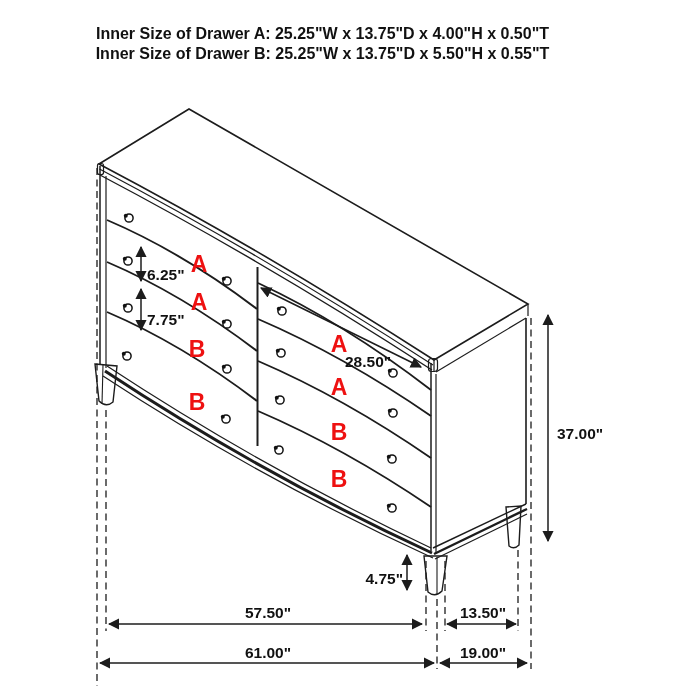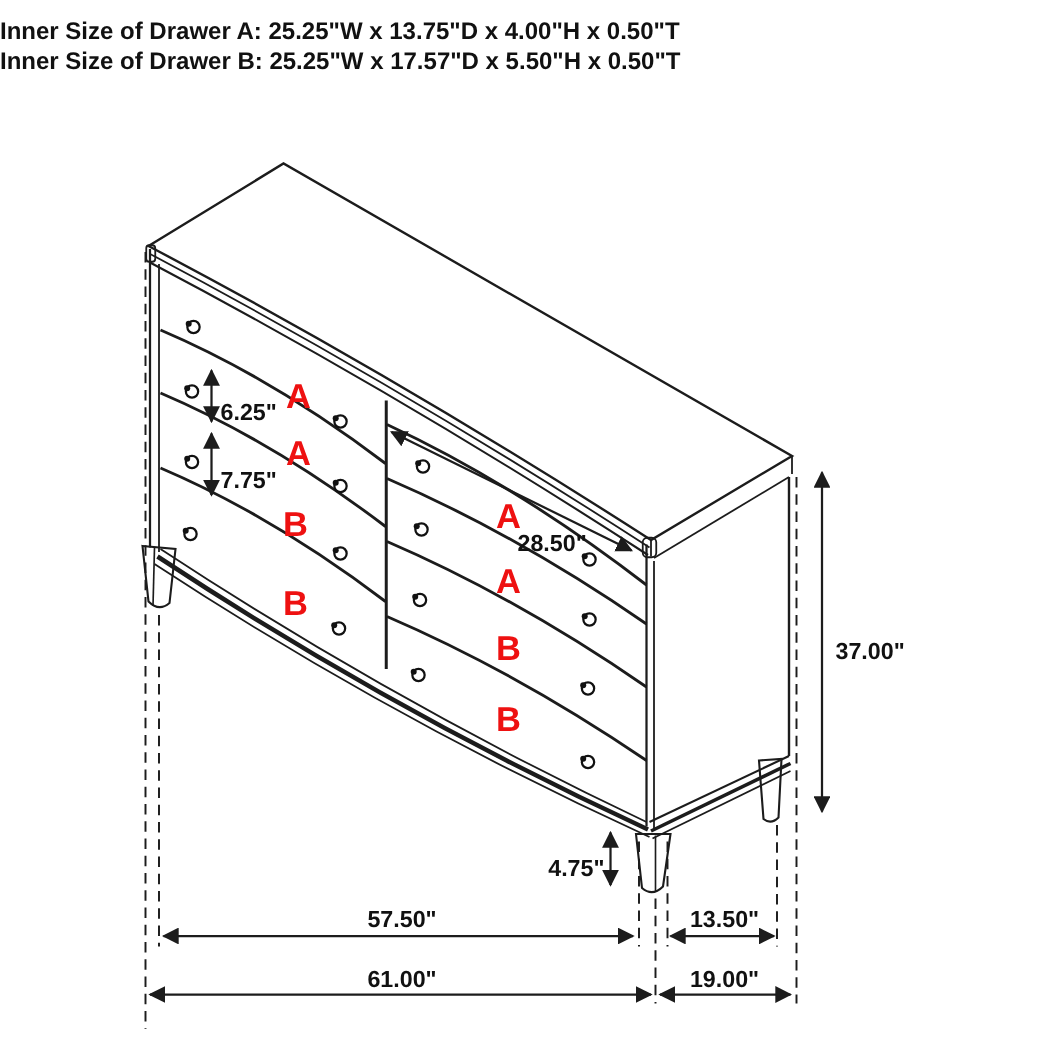--- a/index.html
+++ b/index.html
@@ -1,33 +1,33 @@
 <!DOCTYPE html>
 <html><head>
 <meta charset="utf-8">
 <style>
   html,body{margin:0;padding:0;background:#ffffff;}
   .stage{position:relative;width:700px;height:700px;background:#fff;overflow:hidden;
          font-family:"Liberation Sans",sans-serif;}
-  .title-block{position:absolute;top:12px;left:0;width:645px;text-align:left;
+  .title-block{position:absolute;top:24px;left:0;width:645px;text-align:center;
     font-weight:bold;font-size:16px;line-height:20px;color:#111;}
   svg{position:absolute;left:0;top:0;}
   svg text{font-family:"Liberation Sans",sans-serif;font-weight:bold;}
   .dim-text{font-size:15.5px;fill:#111;}
   .red-label{font-size:23px;}
   .ln{stroke:#1c1c1c;fill:none;}
 </style>
 </head>
 <body>
 
 <div class="stage">
 
   <div class="title-block">
     <div>Inner Size of Drawer A: 25.25"W x 13.75"D x 4.00"H x 0.50"T</div>
-    <div>Inner Size of Drawer B: 25.25"W x 17.57"D x 5.50"H x 0.50"T</div>
+    <div>Inner Size of Drawer B: 25.25"W x 13.75"D x 5.50"H x 0.55"T</div>
   </div>
 
   <svg width="700" height="700" viewBox="0 0 700 700">
     <defs>
       <marker id="arr" viewBox="0 0 10 10" refX="9" refY="5" markerWidth="7.5" markerHeight="7.5" orient="auto-start-reverse">
         <path d="M0,0 L10,5 L0,10 z" fill="#1c1c1c"></path>
       </marker>
       <g id="knob">
         <circle cx="0" cy="0" r="4.1" fill="#ffffff" stroke="#111" stroke-width="1.5"></circle>
         <circle cx="-3.2" cy="-2.2" r="2" fill="#111"></circle>

